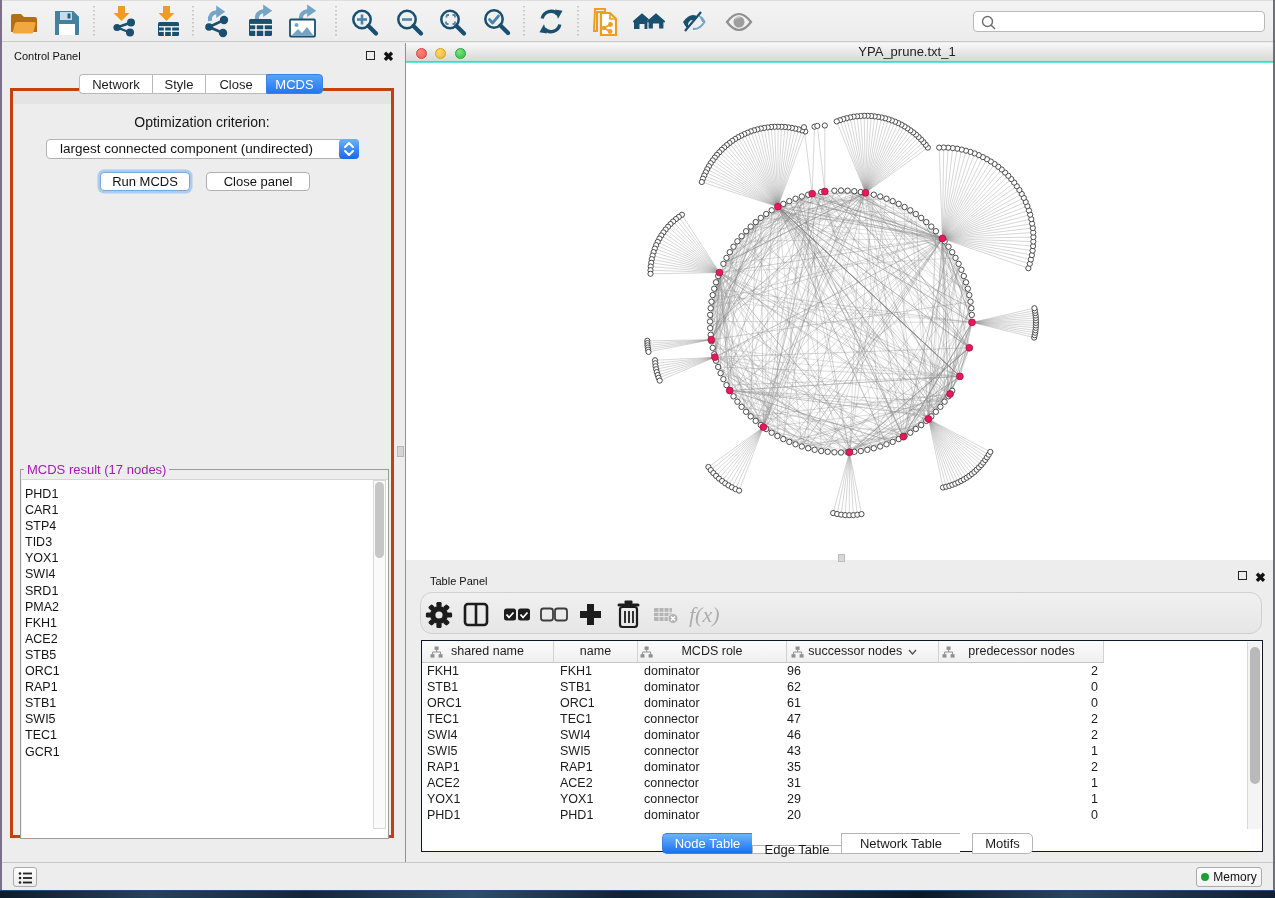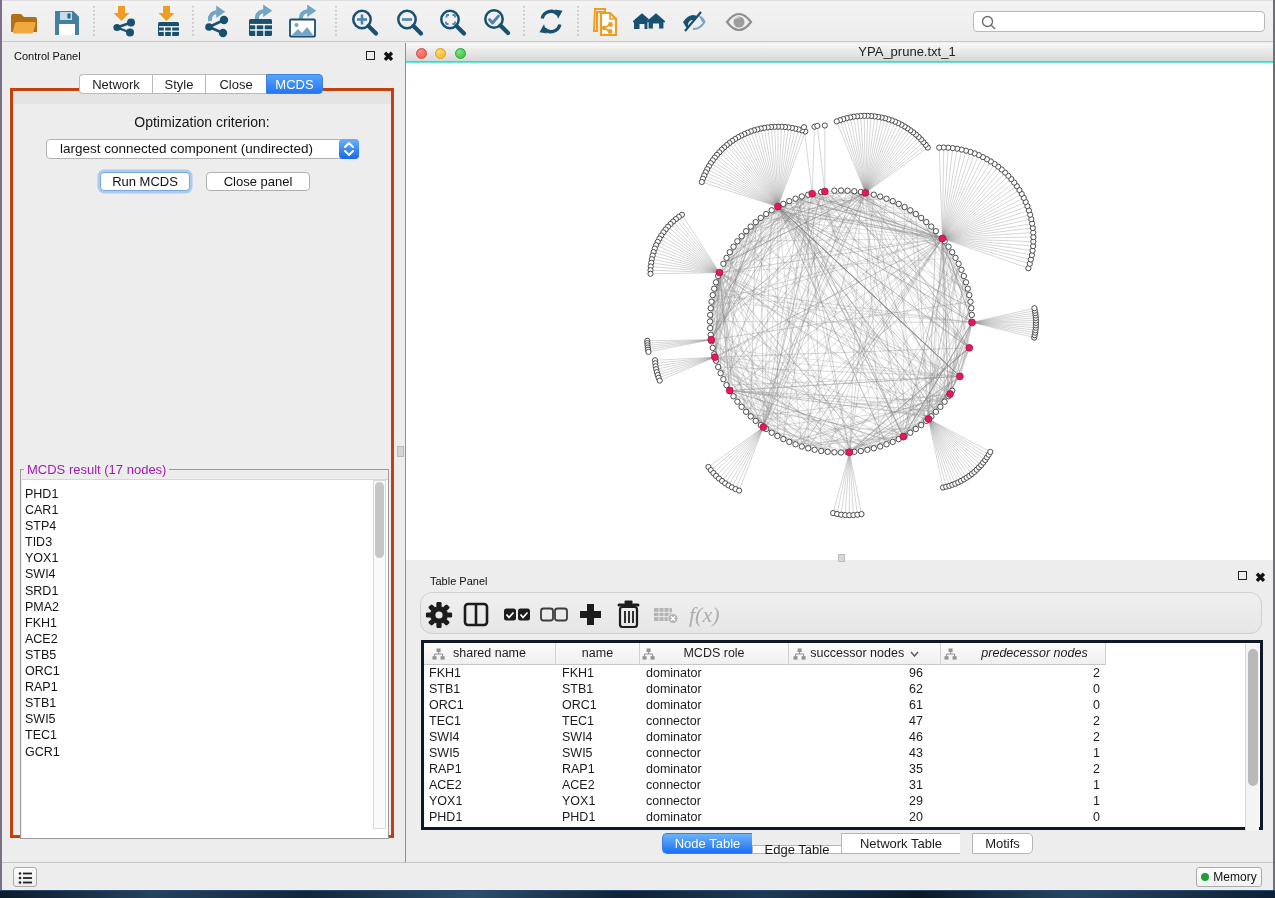--- a/index.html
+++ b/index.html
@@ -53,28 +53,28 @@
 #netframe { left:405px; top:43px; width:870px; height:517px; border-left:1px solid #909090; background:#5eead4; }
 #nettitle { position:absolute; left:0; top:0; width:100%; height:19px; background:linear-gradient(#f8f8f8,#d8d8d8); border-bottom:1px solid #a8a8a8; }
 .tl { position:absolute; top:4.5px; width:11px; height:11px; border-radius:50%; }
 #nettitle .t { position:absolute; left:501px; top:1px; transform:translateX(-50%); font-size:13px; color:#222; }
 #netcanvas { position:absolute; left:0; top:20px; width:869px; height:497px; background:#fff; }
 
 
 #tpanel { left:405px; top:560px; width:870px; height:302px; background:#ededed; border-left:1px solid #909090; }
 #tpanel .ptitle { position:absolute; left:24px; top:15px; }
 #ttool { position:absolute; left:14px; top:32px; width:842px; height:42px; background:linear-gradient(#f0f0f0,#e6e6e6); border:1px solid #d0d0d0; border-radius:12px; }
-#ttable { position:absolute; left:15px; top:80px; width:842px; height:190px; background:#fff; border:3px solid #0f172a; }
+#ttable { position:absolute; left:15px; top:80px; width:842px; height:212px; background:#fff; border:1px solid #0f172a; }
 #thead { position:absolute; left:0; top:0; width:682px; height:22px; background:linear-gradient(#fbfbfb,#f0f0f0); border-bottom:1px solid #c6c6c6; border-right:1px solid #d2d2d2; font-size:12.5px; color:#1d1d1d; }
 .hcol { position:absolute; top:0; height:22px; border-right:1px solid #d2d2d2; text-align:center; line-height:21px; }
 .hier { position:absolute; top:5px; }
 #tbody { position:absolute; left:0; top:21.5px; width:840px; font-size:12.5px; }
 .trow { position:absolute; height:16px; line-height:16px; width:100%; }
 .c1 { position:absolute; left:5px; } .c2 { position:absolute; left:138px; } .c3 { position:absolute; left:222px; }
-.c4 { position:absolute; left:365px; width:134px; text-align:right; } .c5 { position:absolute; left:517px; width:159px; text-align:right; }
+.c4 { position:absolute; left:365px; width:134px; } .c5 { position:absolute; left:517px; width:159px; text-align:right; }
 #tsb { position:absolute; right:1px; top:1px; width:14px; height:187px; background:#f4f4f4; border-left:1px solid #d8d8d8; }
 #tsb .thumb { position:absolute; left:2px; top:5px; width:10px; height:137px; background:#b9b9b9; border-radius:5px; }
 #btabs { position:absolute; left:256px; top:273px; height:21px; display:flex; font-size:13px; }
 .btab { background:#fff; border:1px solid #b5b5b5; border-right:none; display:flex; align-items:center; justify-content:center; color:#1b1b1b; }
 .btab.first { border-radius:5px 0 0 5px; }
 .btab.last { border-radius:0 5px 5px 0; border-right:1px solid #b5b5b5;margin-left:12px; }
 .btab.sel { background:linear-gradient(#6db4fb,#1a70f2); border-color:#3d82e0; color:#fff; }
 
 
 #statusbar { left:0; top:862px; width:1275px; height:28px; background:#ededed; border-top:1px solid #c6c6c6; }
@@ -1233,21 +1233,21 @@
       </svg>
   </div>
   <div id="ttable">
     <div id="thead">
       <div class="hcol" style="left:0;width:132px;">shared name</div>
       <div class="hcol" style="left:132px;width:84px;">name</div>
       <div class="hcol" style="left:216px;width:149px;">MCDS role</div>
       <div class="hcol" style="left:365px;width:152px;">successor nodes <svg width="9" height="6" viewBox="0 0 9 6" style="margin-left:2px;">
             <path d="M1 1 l3.5 4 3.5-4" fill="none" stroke="#555" stroke-width="1.4"></path>
           </svg></div>
-      <div class="hcol" style="left:528px;width:165px;border-right:none;font-style:italic;">predecessor nodes</div>
+      <div class="hcol" style="left:517px;width:165px;border-right:none;">predecessor nodes</div>
 <svg class="hier" style="left:8px;" width="13" height="12" viewBox="0 0 13 12">
           <rect x="4.6" y="0.5" width="4" height="3.4" fill="#909090"></rect>
           <path d="M6.6 4 v2 M2.6 8.5 v-2.5 h8 v2.5" fill="none" stroke="#909090" stroke-width="1"></path>
           <rect x="0.5" y="8.2" width="4" height="3.4" fill="#909090"></rect>
           <rect x="8.6" y="8.2" width="4" height="3.4" fill="#909090"></rect>
         </svg>
         <svg class="hier" style="left:218px;" width="13" height="12" viewBox="0 0 13 12">
           <rect x="4.6" y="0.5" width="4" height="3.4" fill="#909090"></rect>
           <path d="M6.6 4 v2 M2.6 8.5 v-2.5 h8 v2.5" fill="none" stroke="#909090" stroke-width="1"></path>
           <rect x="0.5" y="8.2" width="4" height="3.4" fill="#909090"></rect>

